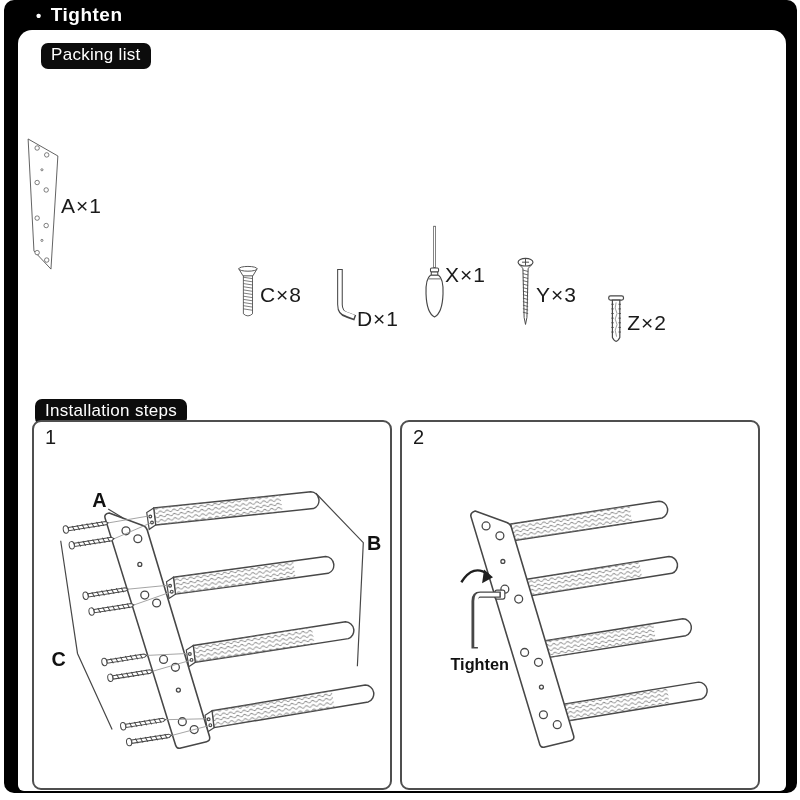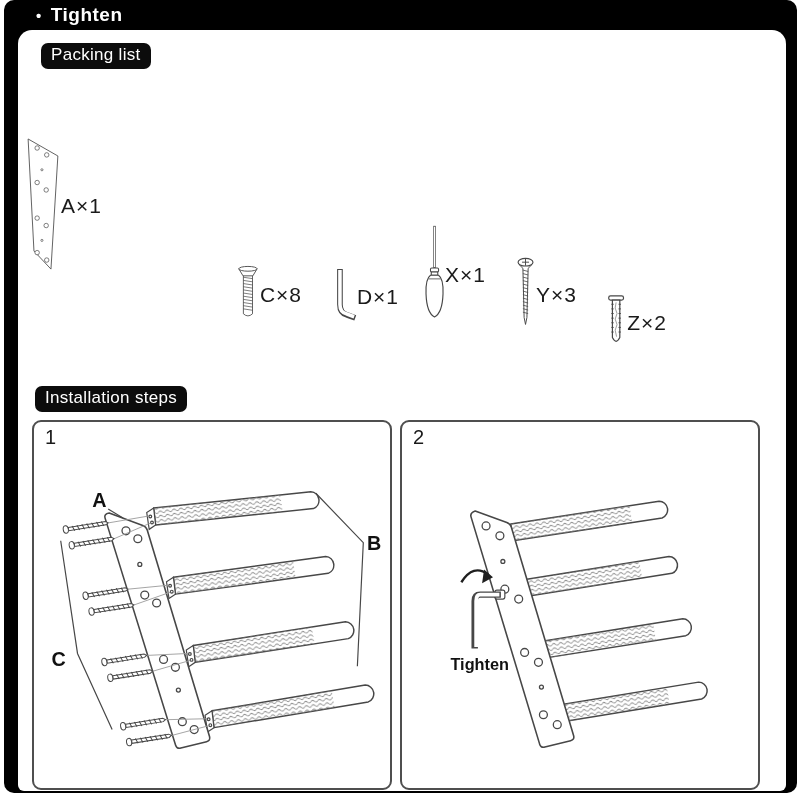--- a/index.html
+++ b/index.html
@@ -20,32 +20,32 @@
   .header .bullet{font-size:15px;line-height:1;}
   .card{
     position:absolute;left:18px;top:30px;width:768px;height:761px;
     background:#fff;border-radius:14px 14px 6px 6px;
   }
   .badge{
     position:absolute;display:inline-block;background:#0c0c0c;color:#fff;
     font-size:17px;padding:2px 10px 4px;border-radius:7px;letter-spacing:.3px;
   }
   .badge-packing{left:23px;top:13px;}
-  .badge-install{left:17px;top:356px;}
+  .badge-install{left:17px;top:369px;}
   .part{
     position:absolute;display:flex;flex-direction:row;align-items:center;
     justify-content:flex-end;
   }
   .part .label{
     margin-top:5px;font-size:21px;color:#1a1a1a;letter-spacing:1px;white-space:nowrap;
   }
   .part-a{left:8px;top:46px;width:76px;}
   .part-b{left:112px;top:185px;width:66px;}
   .part-c{left:218px;top:223px;width:66px;align-items:center;}
-  .part-d{left:305px;top:227px;width:76px;}
+  .part-d{left:305px;top:227px;width:76px;align-items:flex-end;}
   .part-x{left:406px;top:183px;width:62px;align-items:center;}
   .part-y{left:497px;top:221px;width:62px;}
   .part-z{left:587px;top:261px;width:62px;justify-content:flex-end;}
   .panel{
     position:absolute;top:390px;width:360px;height:370px;
     border:2px solid #4f4f4f;border-radius:9px;background:#fff;box-sizing:border-box;
   }
   .panel-1{left:14px;}
   .panel-2{left:382px;}
   .panel-num{

